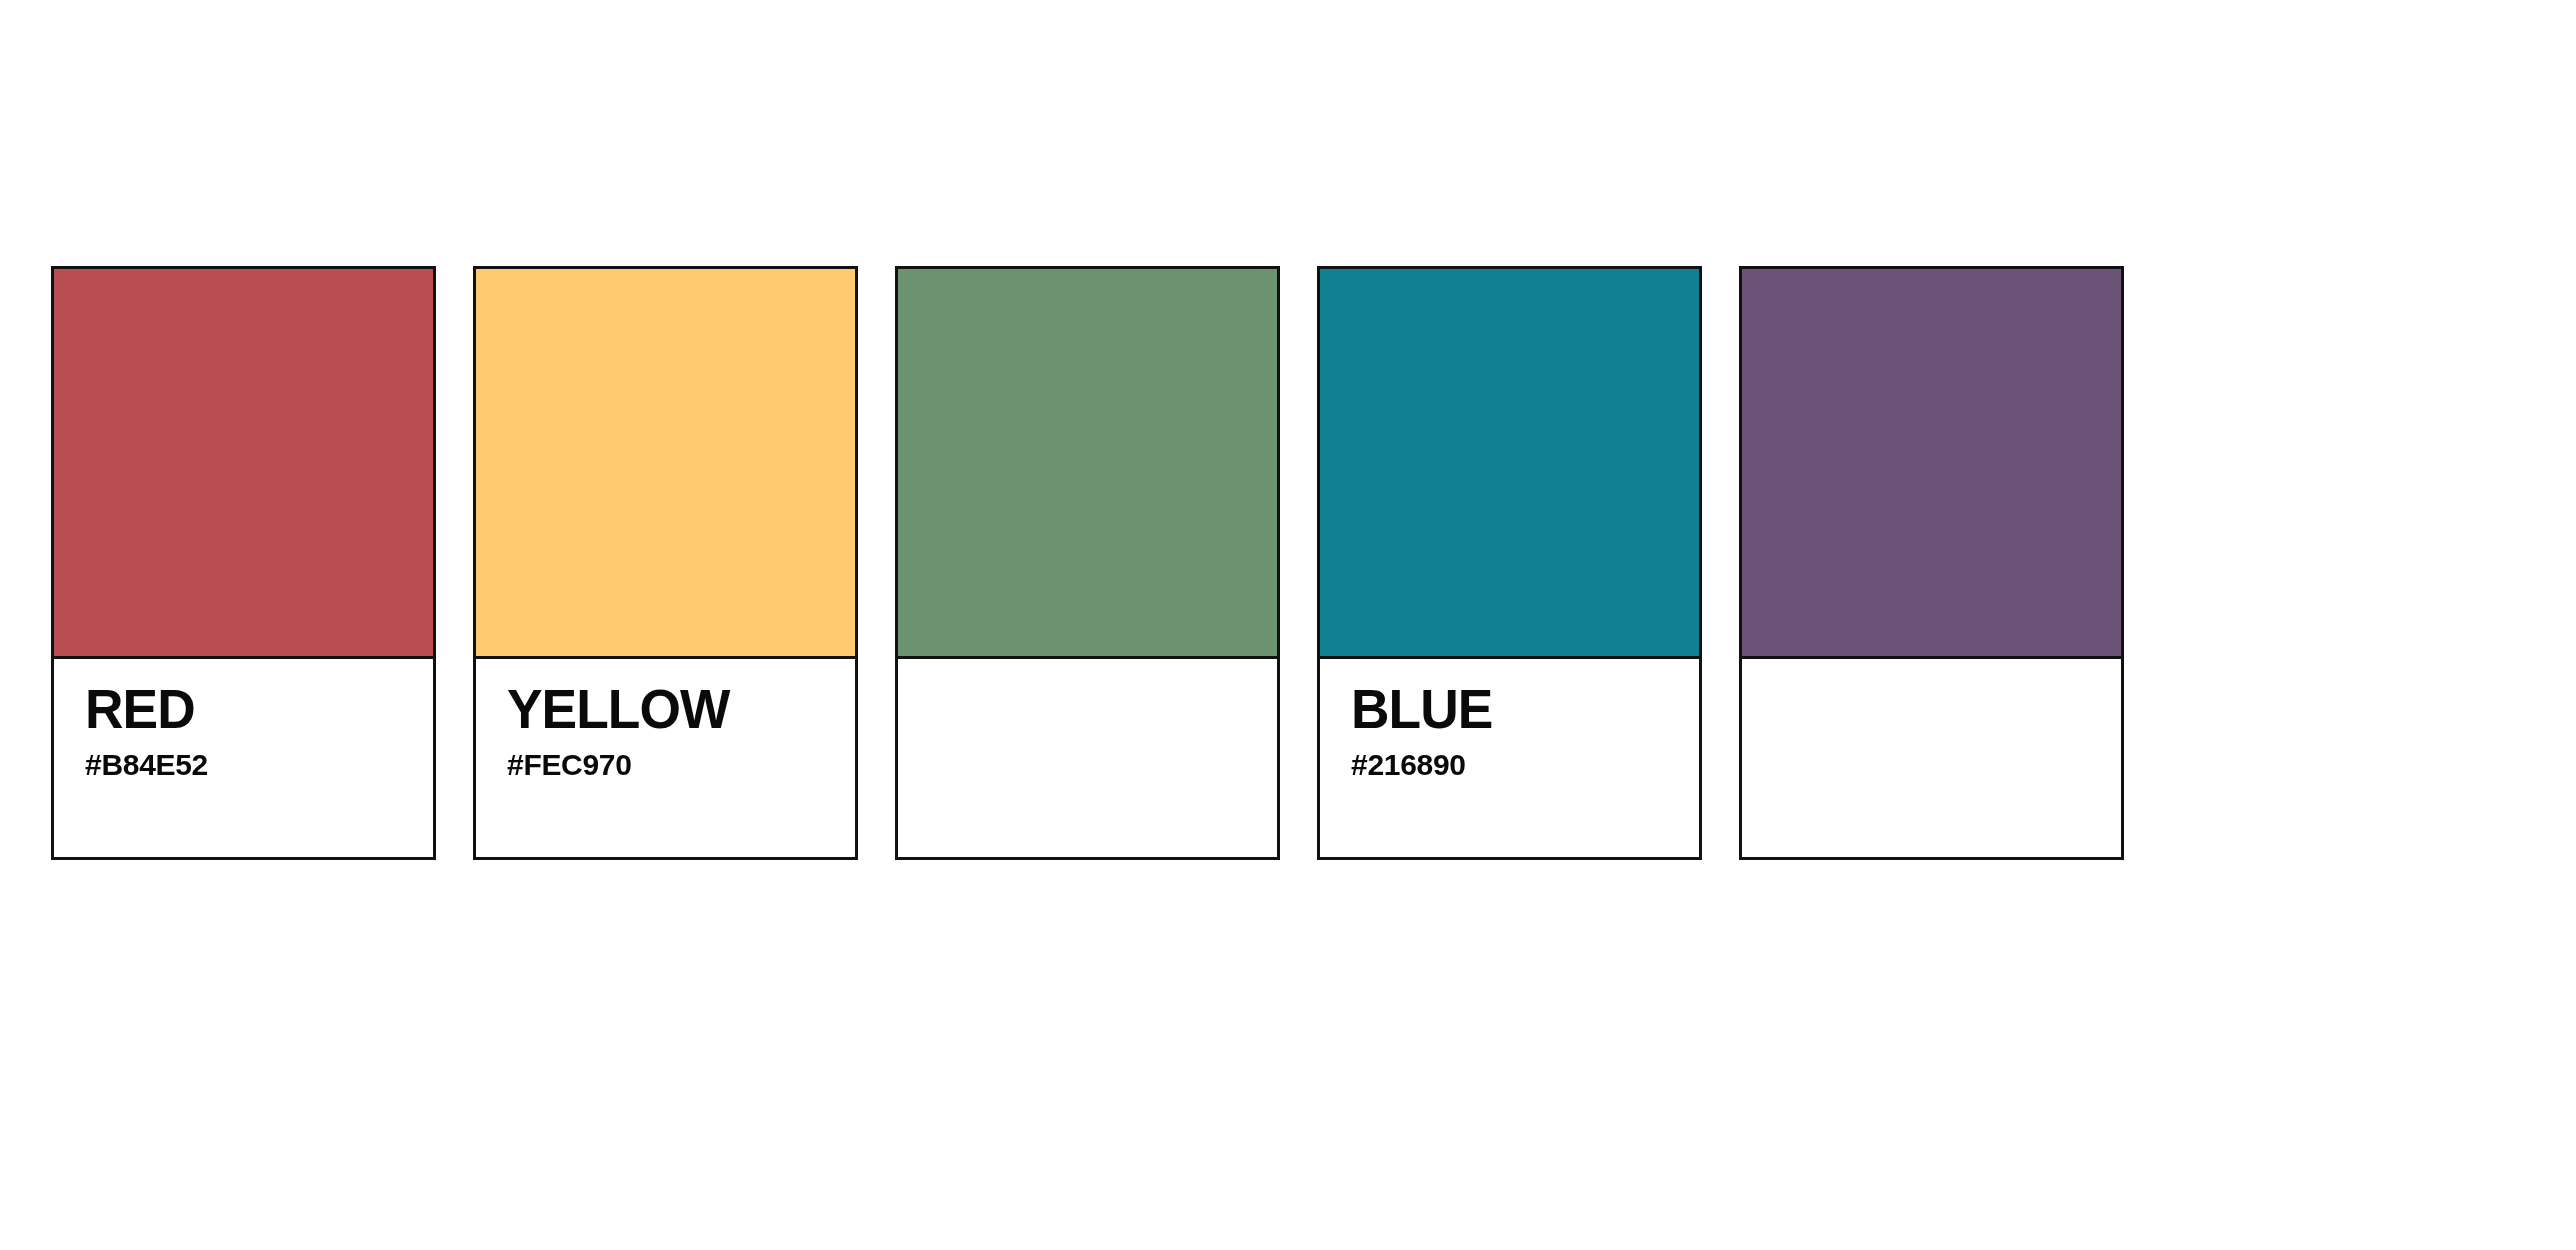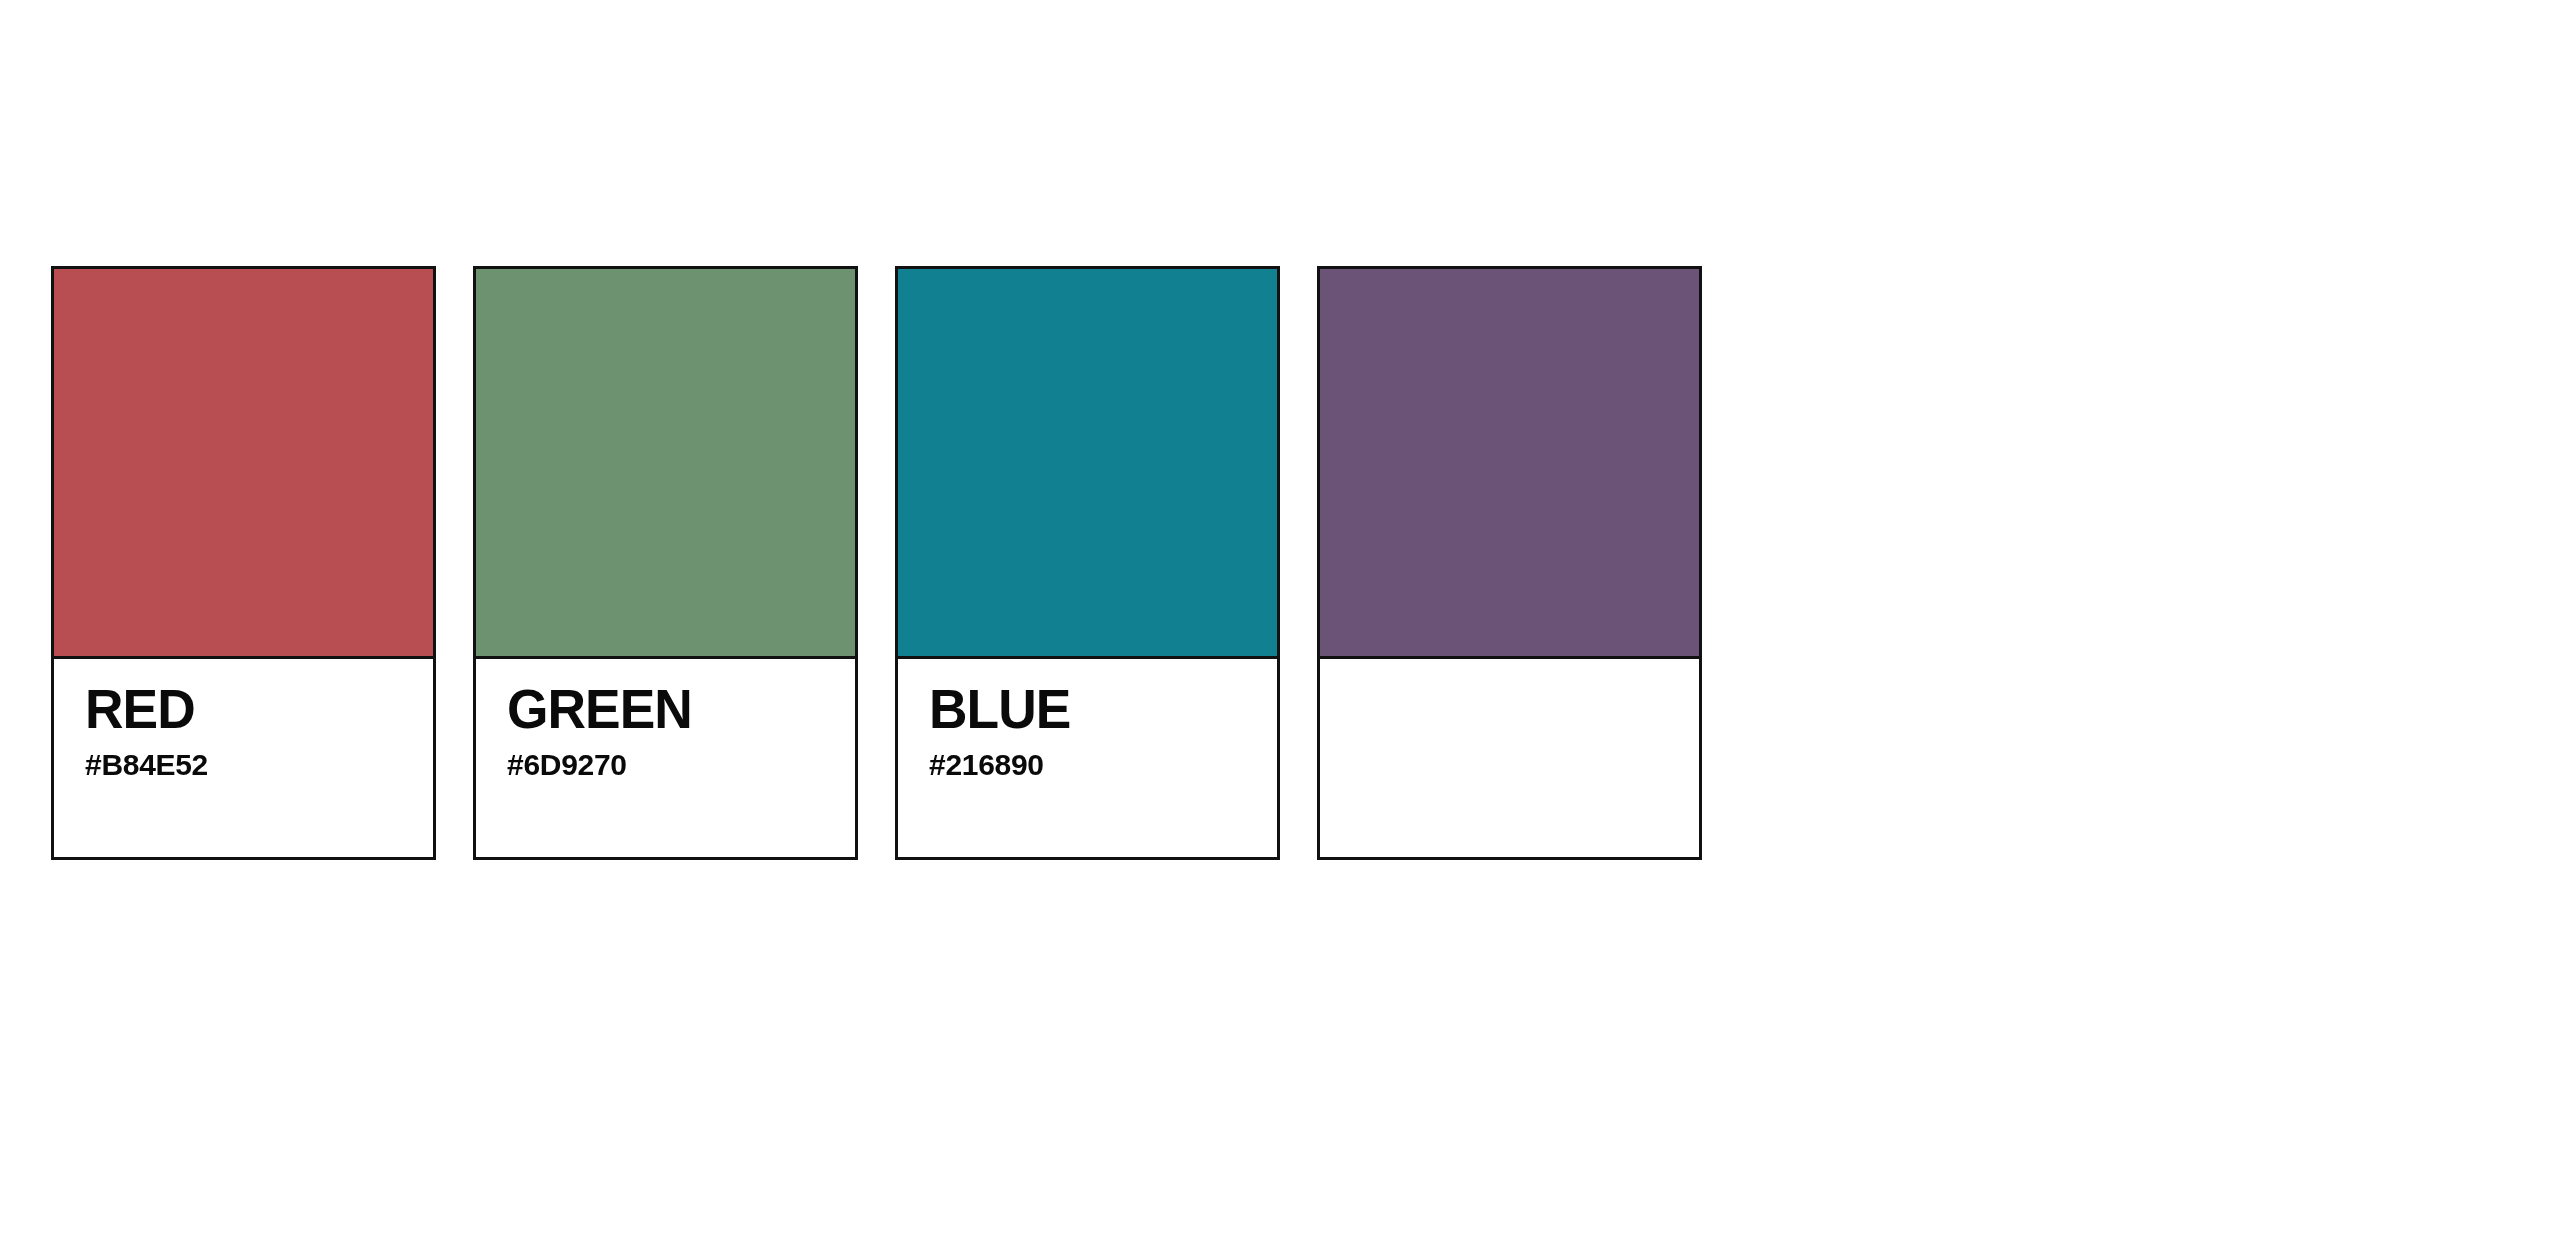--- a/index.html
+++ b/index.html
@@ -95,27 +95,30 @@
 
     <div class="swatch-card">
       <div class="swatch-color" style="background-color: rgb(184, 78, 82);"></div>
       <div class="swatch-info">
         <div class="swatch-name">RED</div>
         <div class="swatch-hex">#B84E52</div>
       </div>
     </div>
 
 
+    <div class="swatch-card">
+      <div class="swatch-color" style="background-color: rgb(254, 201, 112);"></div>
+      <div class="swatch-info">
+        <div class="swatch-name">YELLOW</div>
+        <div class="swatch-hex">#FEC970</div>
+      </div>
+    </div>
 
     <div class="swatch-card">
       <div class="swatch-color" style="background-color: rgb(109, 146, 112);"></div>
-      <div class="swatch-info">
-        <div class="swatch-name">GREEN</div>
-        <div class="swatch-hex">#6D9270</div>
-      </div>
     </div>
 
     <div class="swatch-card">
       <div class="swatch-color" style="background-color: rgb(17, 128, 144);"></div>
       <div class="swatch-info">
         <div class="swatch-name">BLUE</div>
         <div class="swatch-hex">#216890</div>
       </div>
     </div>
 

